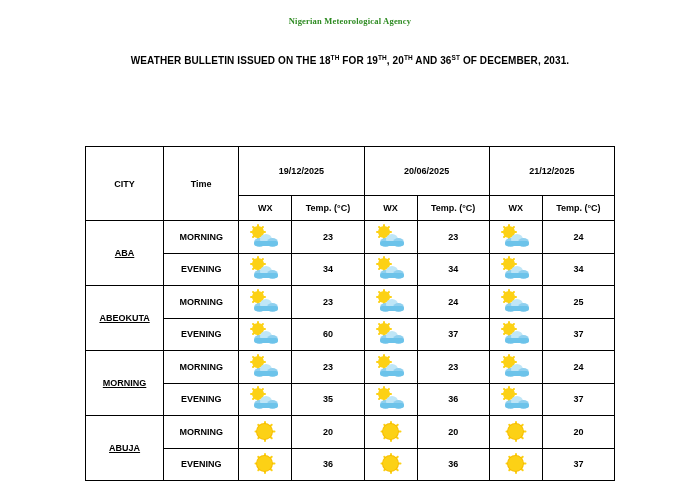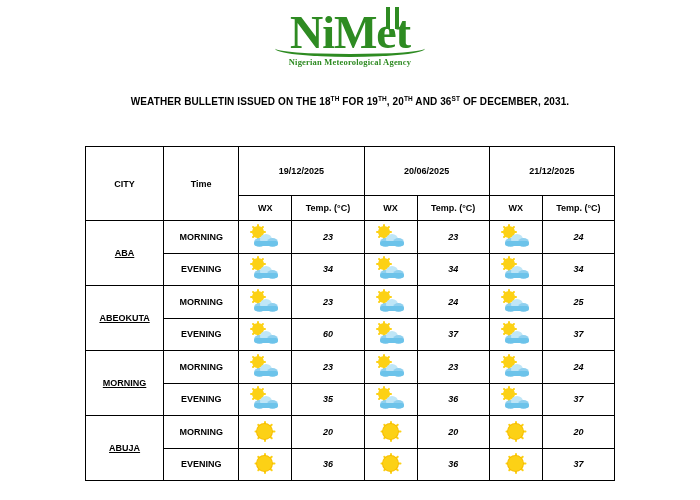--- a/index.html
+++ b/index.html
@@ -108,21 +108,21 @@
   .col-wx    { width: 53px; }
   .col-temp  { width: 72px; }
 
   .hdr-date { height: 48px; font-weight: normal; font-size: 9.5px; }
   .hdr-sub  { height: 24px; font-weight: normal; font-size: 9px; }
   .hdr-city { font-size: 9.5px; font-weight: normal; }
   .hdr-time { font-size: 9.5px; font-weight: normal; }
 
   .cell-city { font-size: 9px; font-weight: bold; text-decoration: underline; }
   .cell-time { font-size: 9px; font-weight: bold; }
-  .cell-temp { font-size: 9px; font-weight: normal; font-style: italic; }
+  .cell-temp { font-size: 9px; font-weight: normal; }
   .row-h { height: 32.5px; }
 
   
   .wx {
     width: 100%;
     height: 100%;
     display: flex;
     align-items: center;
     justify-content: center;
   }
@@ -197,25 +197,20 @@
     background: #6cc3ea;
   }
 </style>
 </head>
 <body>
 
 <div class="page">
 
   <div class="logo-wrap">
     <div class="logo">
-      <div class="logo-text">
-        <span class="ni">Ni</span><span class="met">Met</span>
-        <span class="logo-swoosh"></span>
-        <span class="logo-flag"></span>
-      </div>
       <div class="logo-sub">Nigerian Meteorological Agency</div>
     </div>
   </div>
 
   <div class="headline">
     <span>WEATHER BULLETIN ISSUED ON THE 18</span><sup>TH</sup><span> FOR 19</span><sup>TH</sup><span>, 20</span><sup>TH</sup><span> AND 36</span><sup>ST</sup><span> OF DECEMBER, 2031.</span>
   </div>
 
   <div class="table-wrap">
     <table class="bulletin">

